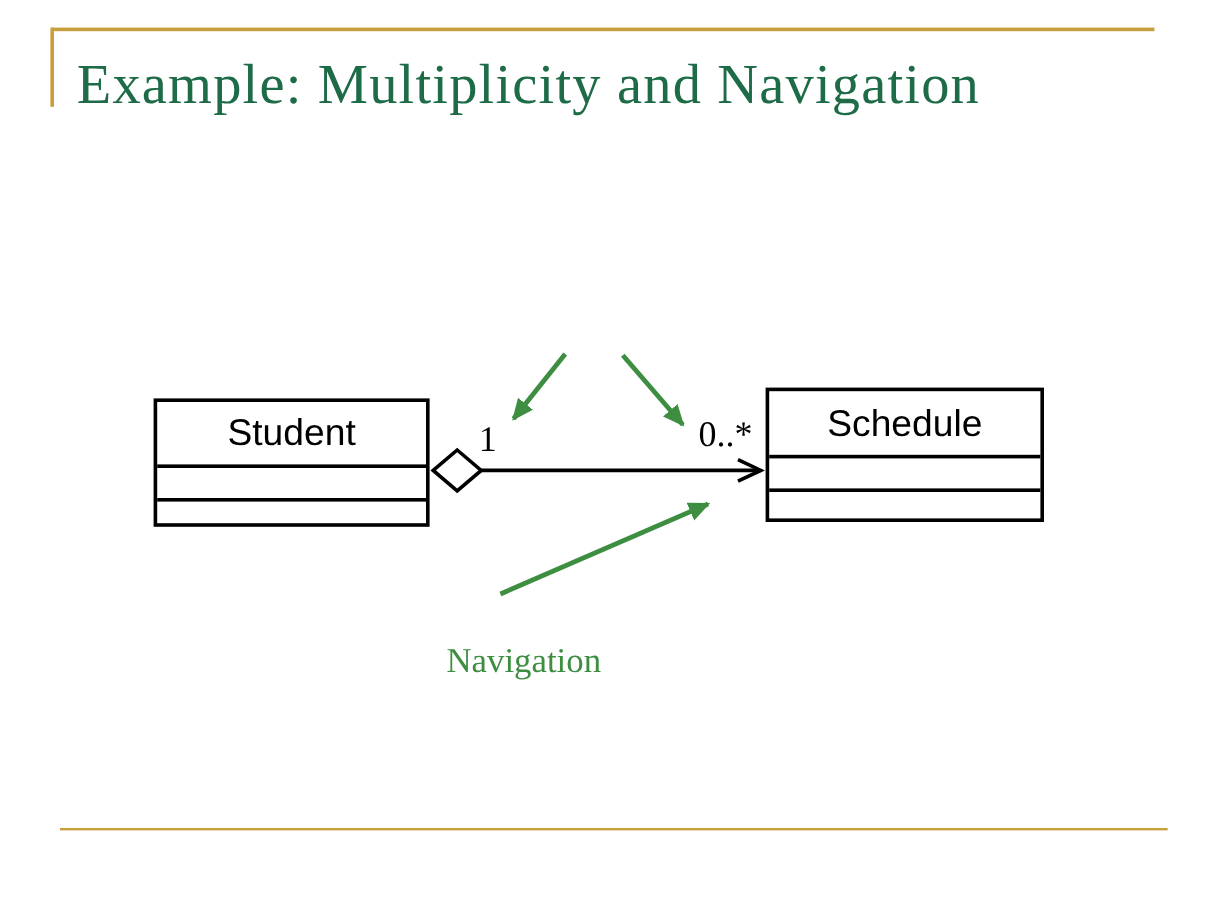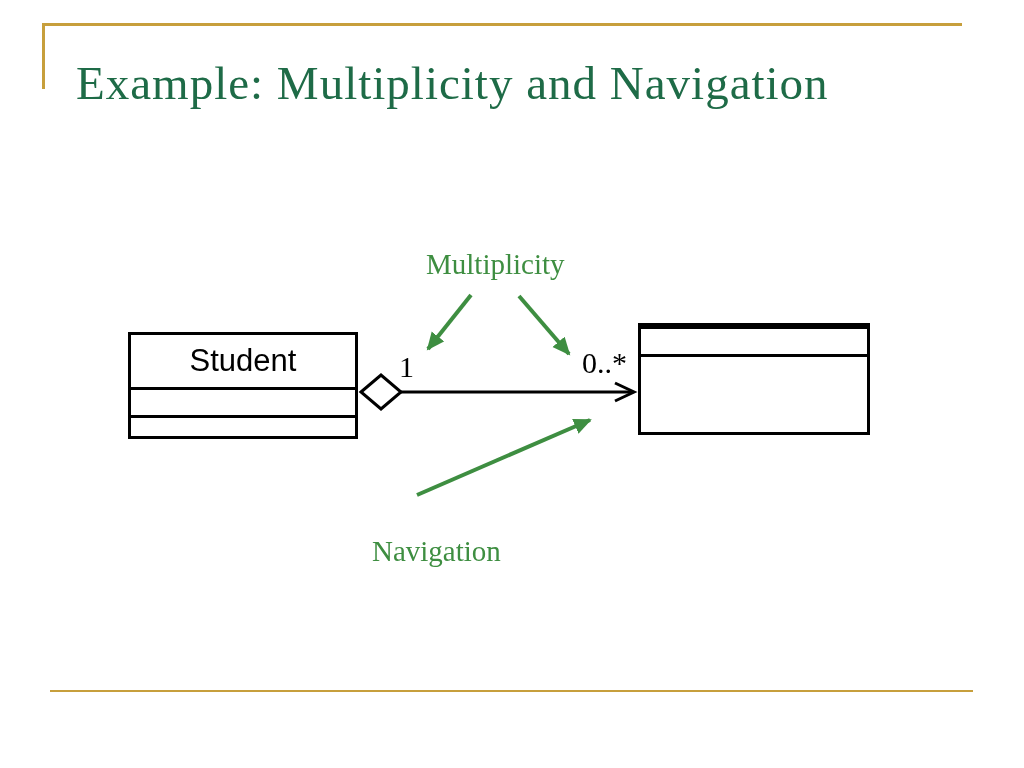--- a/index.html
+++ b/index.html
@@ -13,21 +13,21 @@
   }
   .accent { position: absolute; background: #C79F3C; }
   .accent.top    { left: 43px;  top: 23px;  width: 919px; height: 3px; }
   .accent.left   { left: 42px;  top: 23px;  width: 3px;   height: 66px; }
   .accent.bottom { left: 50px;  top: 690px; width: 923px; height: 2px; }
 
   .title {
     position: absolute;
     left: 60px;
     top: 40px;
-    margin: 16px;
+    margin: 4px;
     font-family: "Liberation Serif", serif;
     font-weight: normal;
     font-size: 47px;
     letter-spacing: 1px;
     color: #1E6B47;
     white-space: nowrap;
   }
 
   .overlay { position: absolute; left: 0; top: 0; }
 
@@ -98,25 +98,25 @@
     <line x1="417" y1="495" x2="590" y2="420" stroke="#3E8E41" stroke-width="4" marker-end="url(#greenhead)"></line>
   </svg>
 
   <div class="uml-class" id="student" style="left:128px; top:332px; width:230px; height:107px;">
     <div class="uml-name">Student</div>
     <div class="uml-attrs"></div>
     <div class="uml-ops"></div>
   </div>
 
   <div class="uml-class" id="schedule" style="left:638px; top:323px; width:232px; height:112px;">
+    <div class="uml-name">Schedule</div>
     <div class="uml-attrs"></div>
     <div class="uml-ops"></div>
   </div>
 
   <div class="mult" style="left:399px; top:352px;">1</div>
   <div class="mult" style="left:582px; top:348px;">0..*</div>
 
-  <div class="annotation" style="left:426px; top:250px;">Multiplicity</div>
   <div class="annotation" style="left:372px; top:537px;">Navigation</div>
 
   <div class="accent bottom"></div>
 
 </div>
 
 </body></html>

